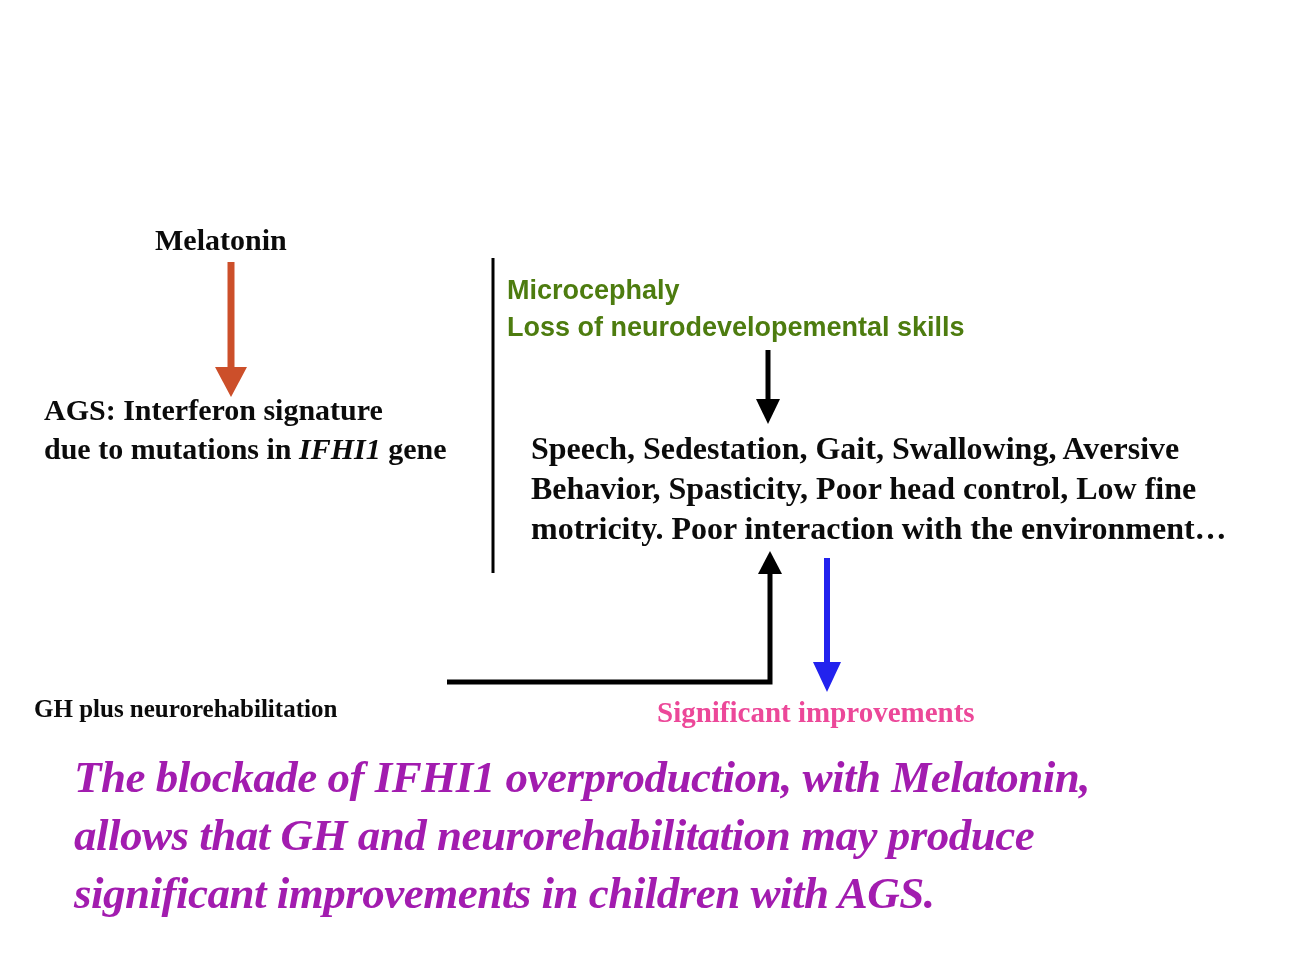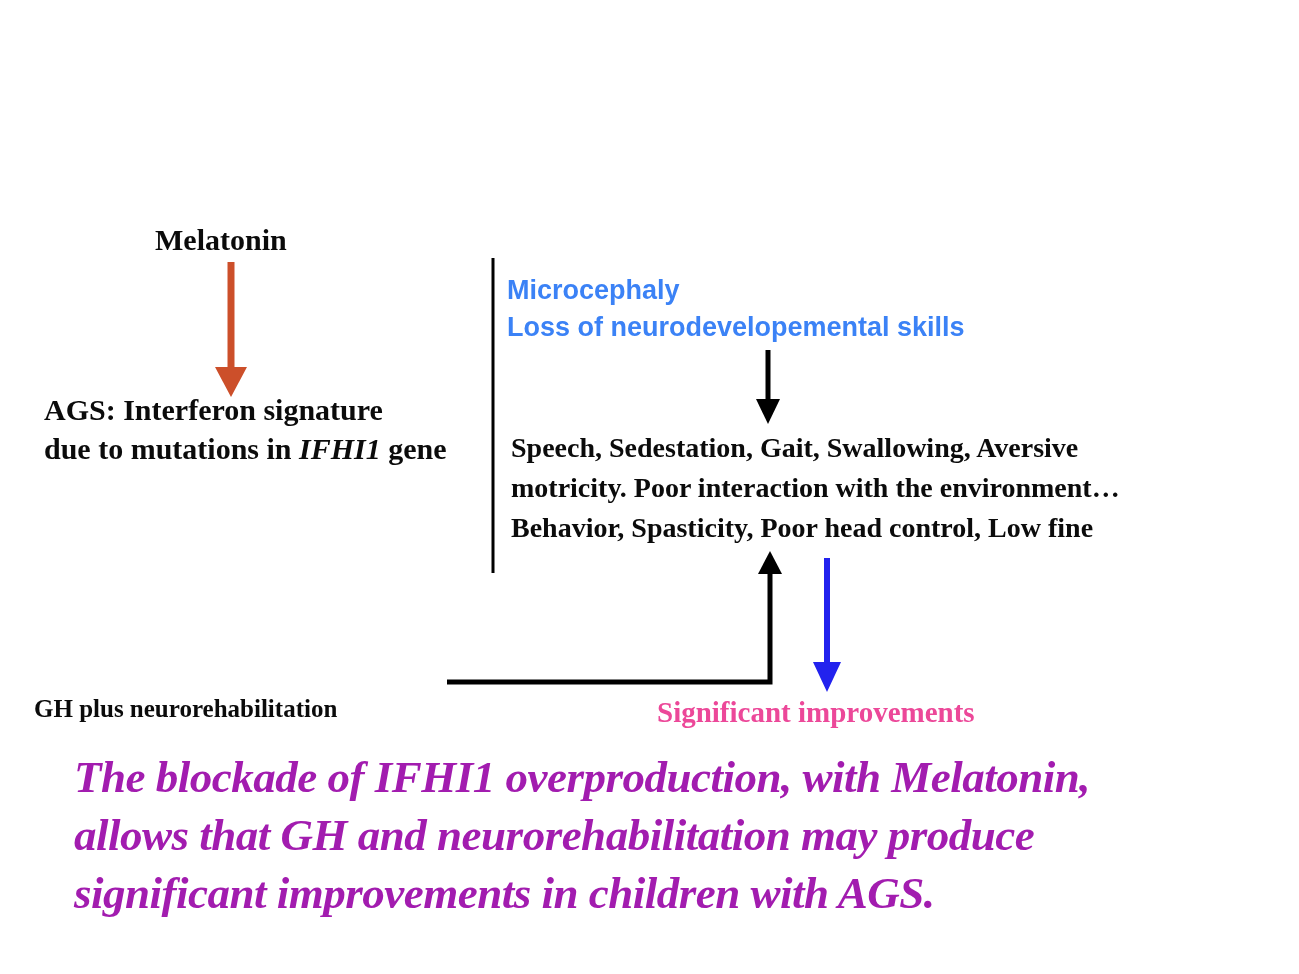--- a/index.html
+++ b/index.html
@@ -29,26 +29,26 @@
     line-height: 39px;
     white-space: nowrap;
   }
   .gene-italic { font-style: italic; }
   .outcomes {
     left: 507px; top: 272px;
     font-family: "Liberation Sans", sans-serif;
     font-weight: 700;
     font-size: 27px;
     line-height: 37px;
-    color: #3b82f6;
+    color: #4d7c0f;
     white-space: nowrap;
   }
   .symptoms {
-    left: 511px; top: 428px;
-    font-size: 28px;
+    left: 531px; top: 428px;
+    font-size: 32px;
     line-height: 40px;
     white-space: nowrap;
   }
   .gh {
     left: 34px; top: 695px;
     font-size: 25px;
     white-space: nowrap;
   }
   .significant {
     left: 657px; top: 696px;
@@ -108,22 +108,22 @@
     <div><span>due to mutations in </span><span class="gene-italic">IFHI1</span><span> gene</span></div>
   </div>
 
   <div class="abs outcomes">
     <div>Microcephaly</div>
     <div>Loss of neurodevelopemental skills</div>
   </div>
 
   <div class="abs serif-bold symptoms">
     <div>Speech, Sedestation, Gait, Swallowing, Aversive</div>
+    <div>Behavior, Spasticity, Poor head control, Low fine</div>
     <div>motricity. Poor interaction with the environment…</div>
-    <div>Behavior, Spasticity, Poor head control, Low fine</div>
   </div>
 
   <div class="abs serif-bold gh">GH plus neurorehabilitation</div>
 
   <div class="abs serif-bold significant" style="color: #ec4899;">Significant improvements</div>
 
   <div class="abs caption">
     <div>The blockade of IFHI1 overproduction, with Melatonin,</div>
     <div>allows that GH and neurorehabilitation may produce</div>
     <div>significant improvements in children with AGS.</div>

